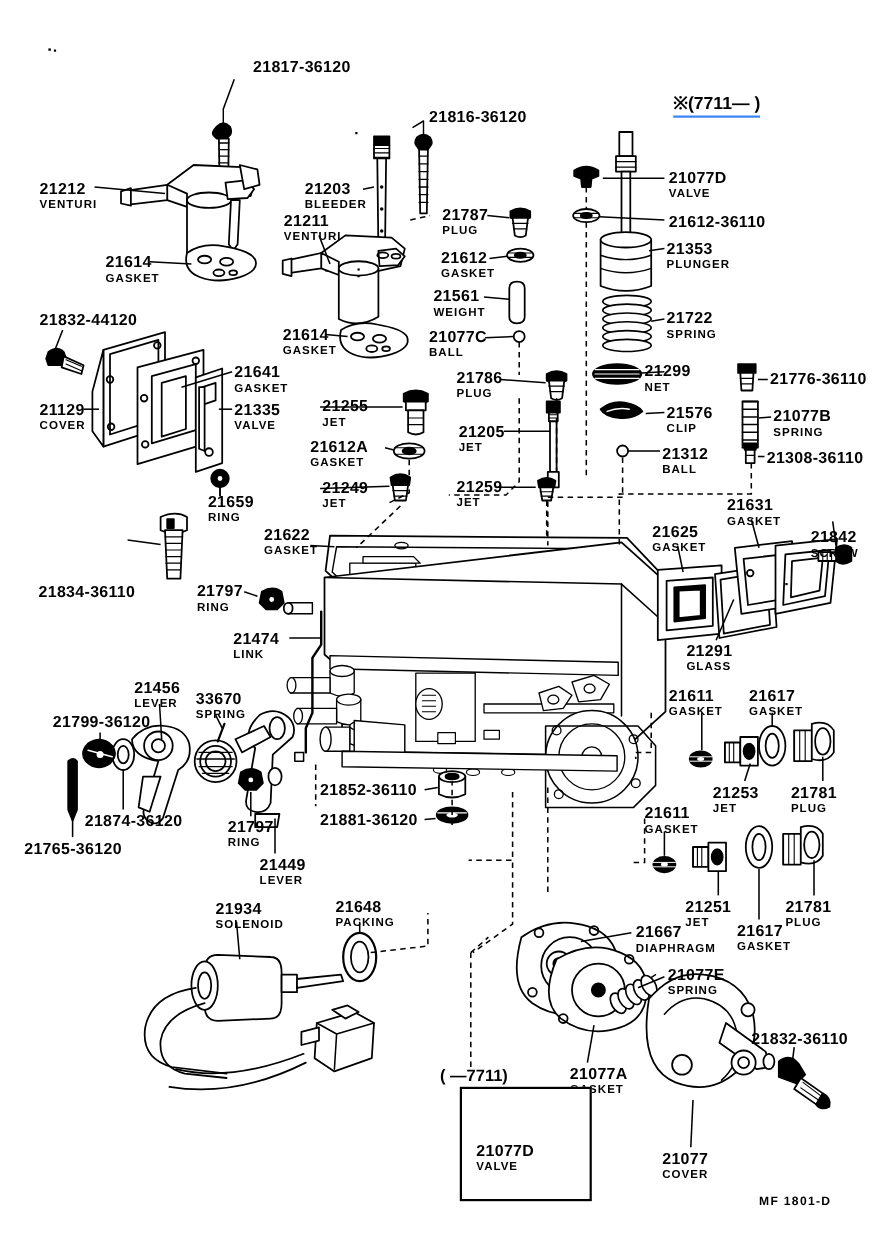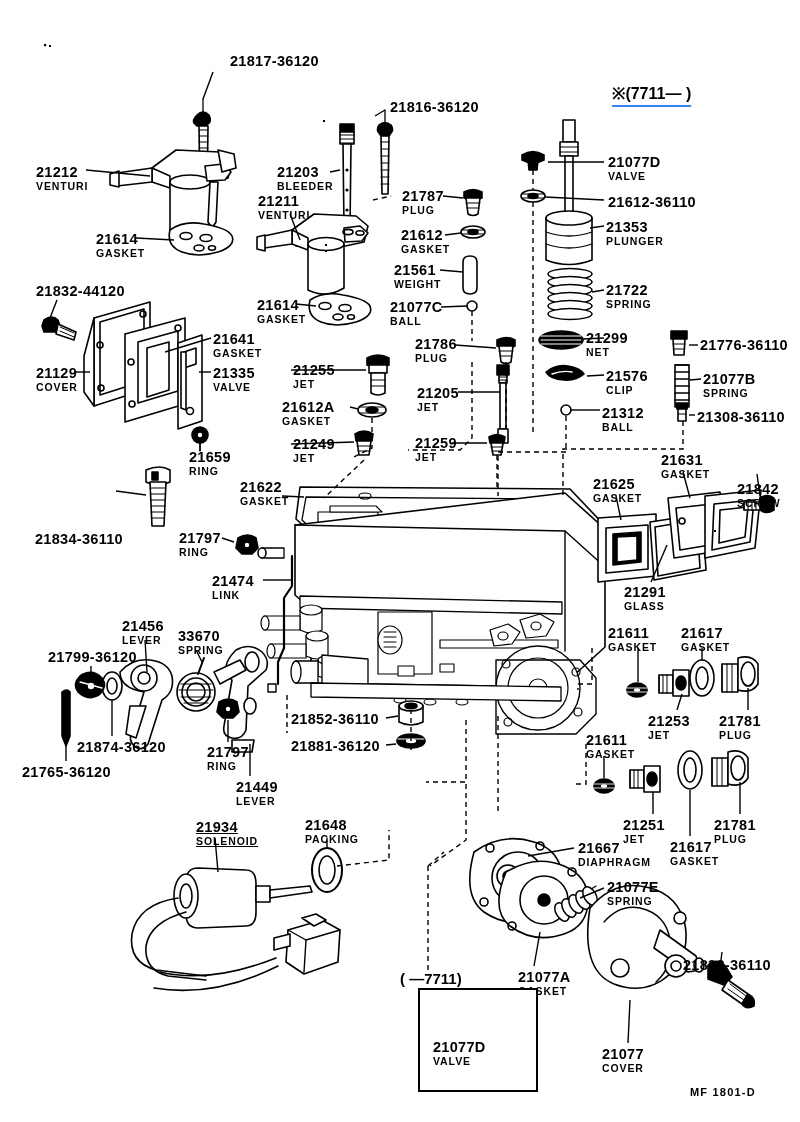--- a/index.html
+++ b/index.html
@@ -888,21 +888,21 @@
         <span class="sub">JET</span>
       </div>
       <div class="lbl lf" style="left: 714px; top: 818px;">
         <span class="num">21781</span>
         <span class="sub">PLUG</span>
       </div>
       <div class="lbl lf" style="left: 670px; top: 840px;">
         <span class="num">21617</span>
         <span class="sub">GASKET</span>
       </div>
-      <div class="lbl lf" style="left: 196px; top: 820px; text-decoration: underline;">
+      <div class="lbl lf" style="left: 196px; top: 820px;">
         <span class="num">21934</span>
         <span class="sub">SOLENOID</span>
       </div>
       <div class="lbl lf" style="left: 305px; top: 818px;">
         <span class="num">21648</span>
         <span class="sub">PACKING</span>
       </div>
       <div class="lbl lf" style="left: 578px; top: 841px;">
         <span class="num">21667</span>
         <span class="sub">DIAPHRAGM</span>
@@ -912,21 +912,21 @@
         <span class="sub">SPRING</span>
       </div>
       <div class="lbl lf" style="left: 518px; top: 970px;">
         <span class="num">21077A</span>
         <span class="sub">GASKET</span>
       </div>
       <div class="lbl lf" style="left: 602px; top: 1047px;">
         <span class="num">21077</span>
         <span class="sub">COVER</span>
       </div>
-      <div class="lbl lf" style="left: 683px; top: 958px;">
+      <div class="lbl lf" style="left: 683px; top: 938px;">
         <span class="num">21832-36110</span>
       </div>
     </div>
 
   <div class="paren" style="left:400px;top:970px;">(         —7711)</div>
 
   <div class="inset-box" style="left:418px;top:988px;width:116px;height:100px;"></div>
 
   <div class="lbl lf" style="left:433px;top:1040px;">
     <span class="num">21077D</span>

